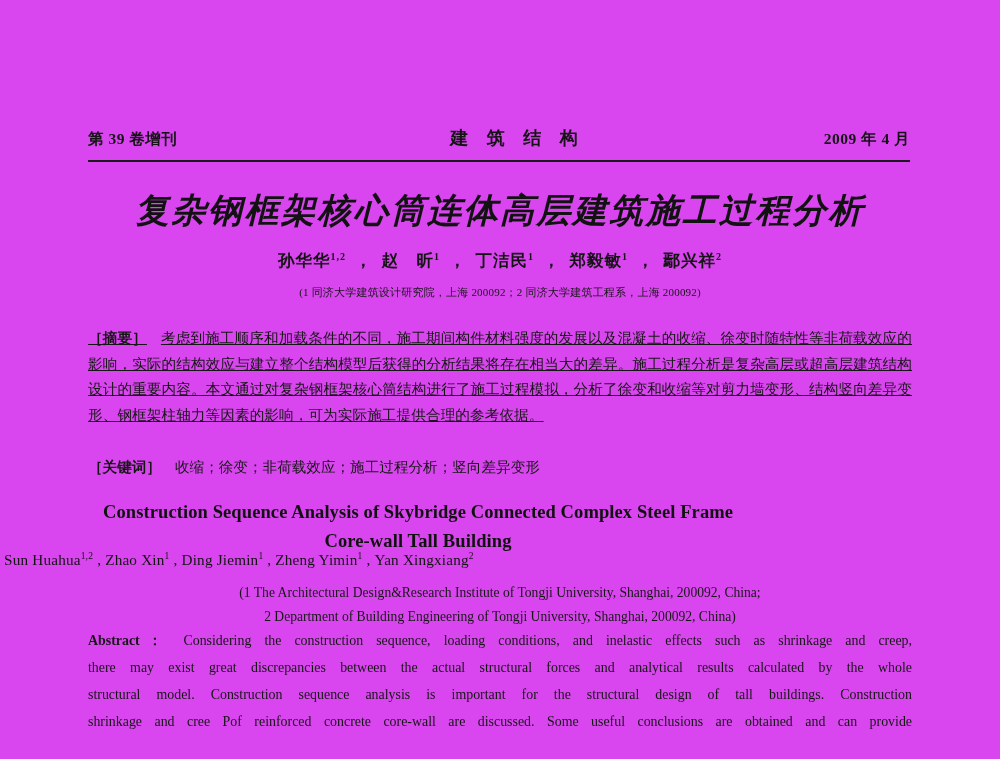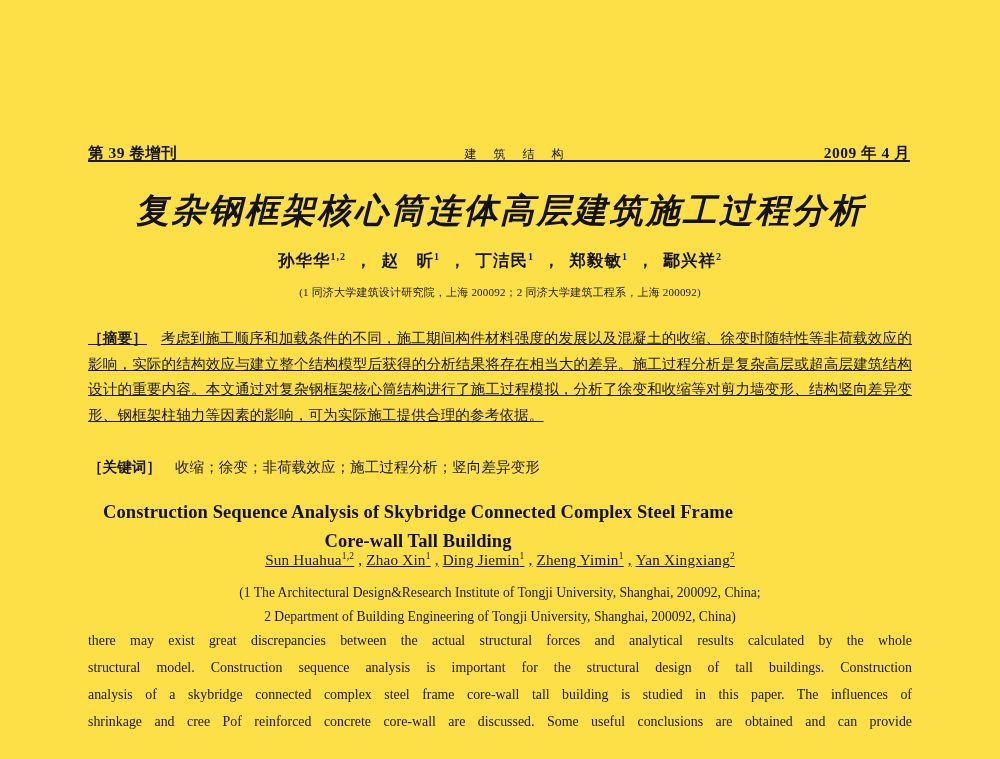--- a/index.html
+++ b/index.html
@@ -13,43 +13,42 @@
     overflow: hidden;
     font-family: "Liberation Serif", "DejaVu Serif", serif;
     color: #141414;
     -webkit-font-smoothing: antialiased;
   }
 
   .page {
     position: relative;
     width: 1000px;
     height: 759px;
-    background: #fde047;
+    background: #d946ef;
     box-sizing: border-box;
   }
 
   
   .running-head {
     position: absolute;
     left: 88px;
     top: 126px;
     width: 822px;
     display: flex;
     align-items: baseline;
     justify-content: space-between;
     font-size: 15.5px;
     letter-spacing: 0.5px;
   }
   .rh-left   { font-weight: 600; }
   .rh-center {
-    font-weight: 400;
+    font-weight: 700;
     letter-spacing: 7px;
-    font-size: 12px;
+    font-size: 18px;
     margin-left: 34px;
-    margin-top: 20px;
   }
   .rh-right  { font-weight: 600; letter-spacing: 0.5px; text-align: center; }
 
   .head-rule {
     position: absolute;
     left: 88px;
     top: 160px;
     width: 822px;
     height: 0;
     border-top: 2.4px solid #1a1a1a;
@@ -135,25 +134,24 @@
     font-family: "Liberation Serif", "DejaVu Serif", serif;
     color: #111111;
     letter-spacing: 0.1px;
   }
 
   .en-authors {
     position: absolute;
     left: 0;
     top: 551px;
     width: 1000px;
-    text-align: center;
+    text-align: left;
     font-size: 15.2px;
     color: #141414;
     letter-spacing: 0.2px;
-    text-decoration: underline;
   }
   .en-authors sup { font-size: 9.5px; vertical-align: super; }
   .en-authors .auth { margin: 0 4px; white-space: nowrap; }
 
   .en-affil {
     position: absolute;
     left: 0;
     top: 581px;
     width: 1000px;
     text-align: center;
@@ -211,19 +209,19 @@
   </div>
 
   <div class="en-authors"><span class="auth">Sun Huahua<sup>1,2</sup></span><span>,</span><span class="auth">Zhao Xin<sup>1</sup></span><span>,</span><span class="auth">Ding Jiemin<sup>1</sup></span><span>,</span><span class="auth">Zheng Yimin<sup>1</sup></span><span>,</span><span class="auth">Yan Xingxiang<sup>2</sup></span></div>
 
   <div class="en-affil">
     <div>(1 The Architectural Design&amp;Research Institute of Tongji University, Shanghai, 200092, China;</div>
     <div>2 Department of Building Engineering of Tongji University, Shanghai, 200092, China)</div>
   </div>
 
   <div class="en-abstract">
+      <div class="en-line"><span class="lead">Abstract：</span><span> Considering the construction sequence, loading conditions, and inelastic effects such as shrinkage and creep,</span></div>
       <div class="en-line">there may exist great discrepancies between the actual structural forces and analytical results calculated by the whole</div>
       <div class="en-line">structural model. Construction sequence analysis is important for the structural design of tall buildings. Construction</div>
-      <div class="en-line">analysis of a skybridge connected complex steel frame core-wall tall building is studied in this paper. The influences of</div>
       <div class="en-line last">shrinkage and cree Pof reinforced concrete core-wall are discussed. Some useful conclusions are obtained and can provide</div>
     </div>
 
 </div>
 
 </body></html>

